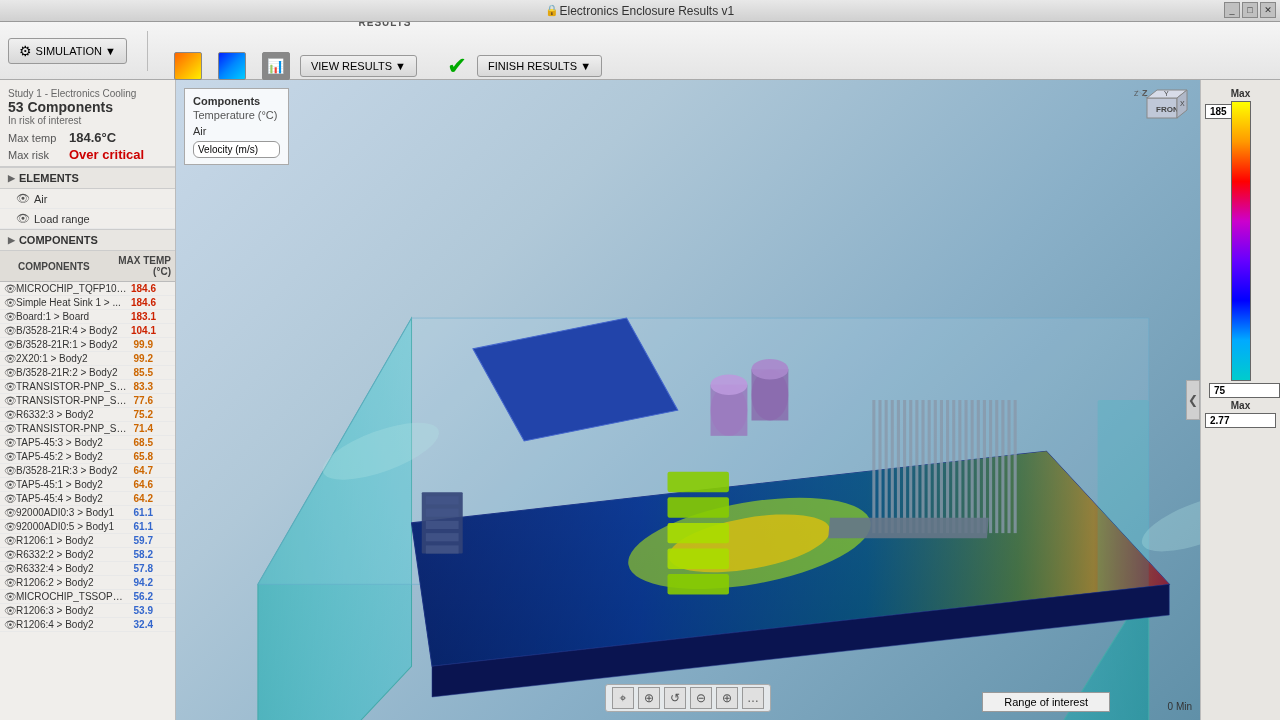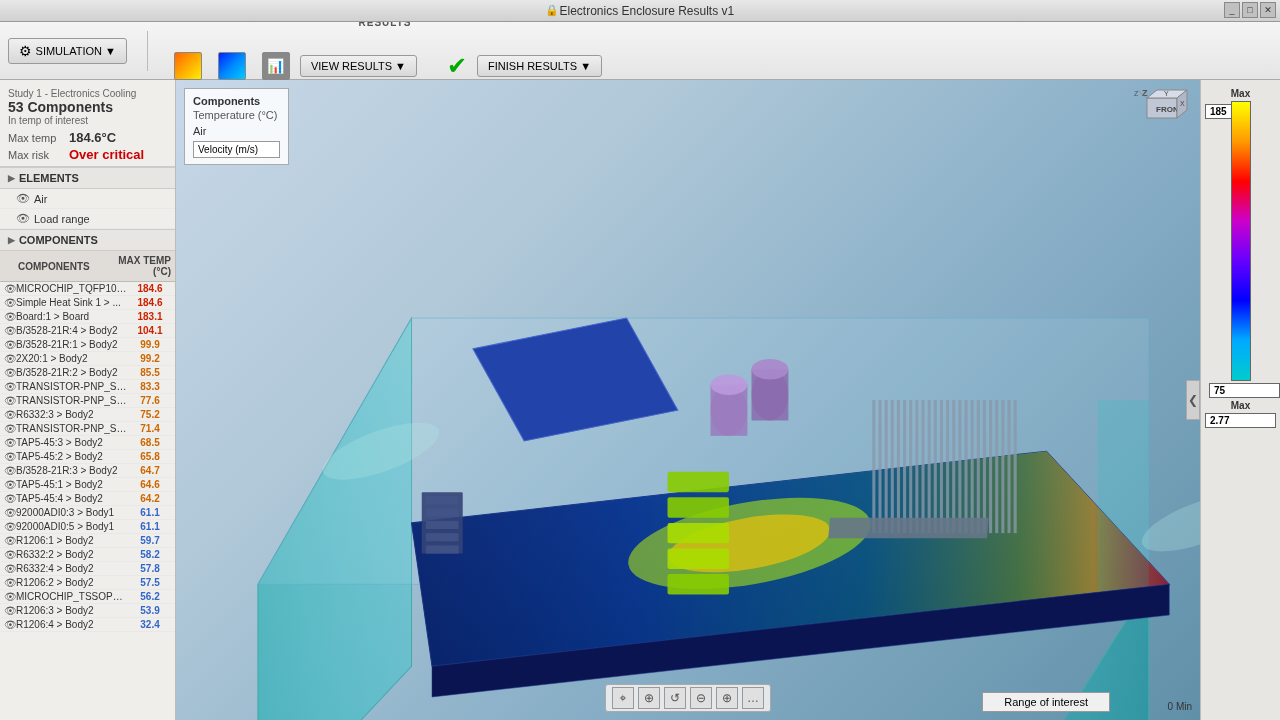--- a/index.html
+++ b/index.html
@@ -117,21 +117,21 @@
       display: flex; align-items: center;
       border-bottom: 1px solid #e8e8e8;
       padding: 1px 0;
     }
     .comp-eye { width: 16px; padding-left: 4px; color: #555; font-size: 10px; }
     .comp-name {
       flex: 1; font-size: 10px; color: #333; padding-right: 4px;
       overflow: hidden; text-overflow: ellipsis; white-space: nowrap;
     }
     .comp-temp {
-      width: 44px; font-size: 10px; text-align: center; padding-right: 6px;
+      width: 44px; font-size: 10px; text-align: right; padding-right: 22px;
       font-weight: bold;
     }
     .temp-high { color: #cc2200; }
     .temp-med { color: #cc6600; }
     .temp-low { color: #3366cc; }
 
     
     .viewport {
       flex: 1;
       background: linear-gradient(135deg, #c8d8e8 0%, #b0c8d8 30%, #8ab0c8 60%, #6090a8 100%);
@@ -304,21 +304,21 @@
   </div>
 </div>
 
 <div class="main-layout">
 
   <div class="left-panel">
 
     <div class="info-section">
       <div class="study-label">Study 1 - Electronics Cooling</div>
       <div class="component-title">53 Components</div>
-      <div class="range-label">In temp of interest</div>
+      <div class="range-label">In risk of interest</div>
       <div class="info-row">
         <span class="info-key">Max temp</span>
         <span class="info-val">184.6°C</span>
       </div>
       <div class="info-row">
         <span class="info-key">Max risk</span>
         <span class="info-val-red">Over critical</span>
       </div>
     </div>
 
@@ -449,21 +449,21 @@
           <span class="comp-temp temp-low">58.2</span>
         </div>
         <div class="comp-row">
           <span class="comp-eye">👁</span>
           <span class="comp-name">R6332:4 &gt; Body2</span>
           <span class="comp-temp temp-low">57.8</span>
         </div>
         <div class="comp-row">
           <span class="comp-eye">👁</span>
           <span class="comp-name">R1206:2 &gt; Body2</span>
-          <span class="comp-temp temp-low">57.5</span>
+          <span class="comp-temp temp-low">94.2</span>
         </div>
         <div class="comp-row">
           <span class="comp-eye">👁</span>
           <span class="comp-name">MICROCHIP_TSSOP14...</span>
           <span class="comp-temp temp-low">56.2</span>
         </div>
         <div class="comp-row">
           <span class="comp-eye">👁</span>
           <span class="comp-name">R1206:3 &gt; Body2</span>
           <span class="comp-temp temp-low">53.9</span>
@@ -477,21 +477,21 @@
 
   </div>
 
   <div class="viewport" style="position:relative;">
 
     <div class="comp-info-box">
       <div class="comp-info-title">Components</div>
       <div class="comp-info-sub">Temperature (°C)</div>
       <div>Air</div>
       <div class="dropdown-row">
-        <select class="dropdown-select" style="padding:2px 20px 2px 4px;font-size:10px;">
+        <select class="dropdown-select" style="padding:2px 20px 2px 4px;font-size:10px;border-radius:6px;">
           <option>Velocity (m/s)</option>
         </select>
       </div>
     </div>
 
     <div class="axis-indicator">
       <svg width="60" height="60" viewBox="0 0 60 60">
 
         <rect x="15" y="10" width="30" height="20" fill="#c0c8d8" stroke="#888" stroke-width="1"></rect>
         <text x="24" y="24" font-size="8" fill="#444" font-weight="bold">FRONT</text>

